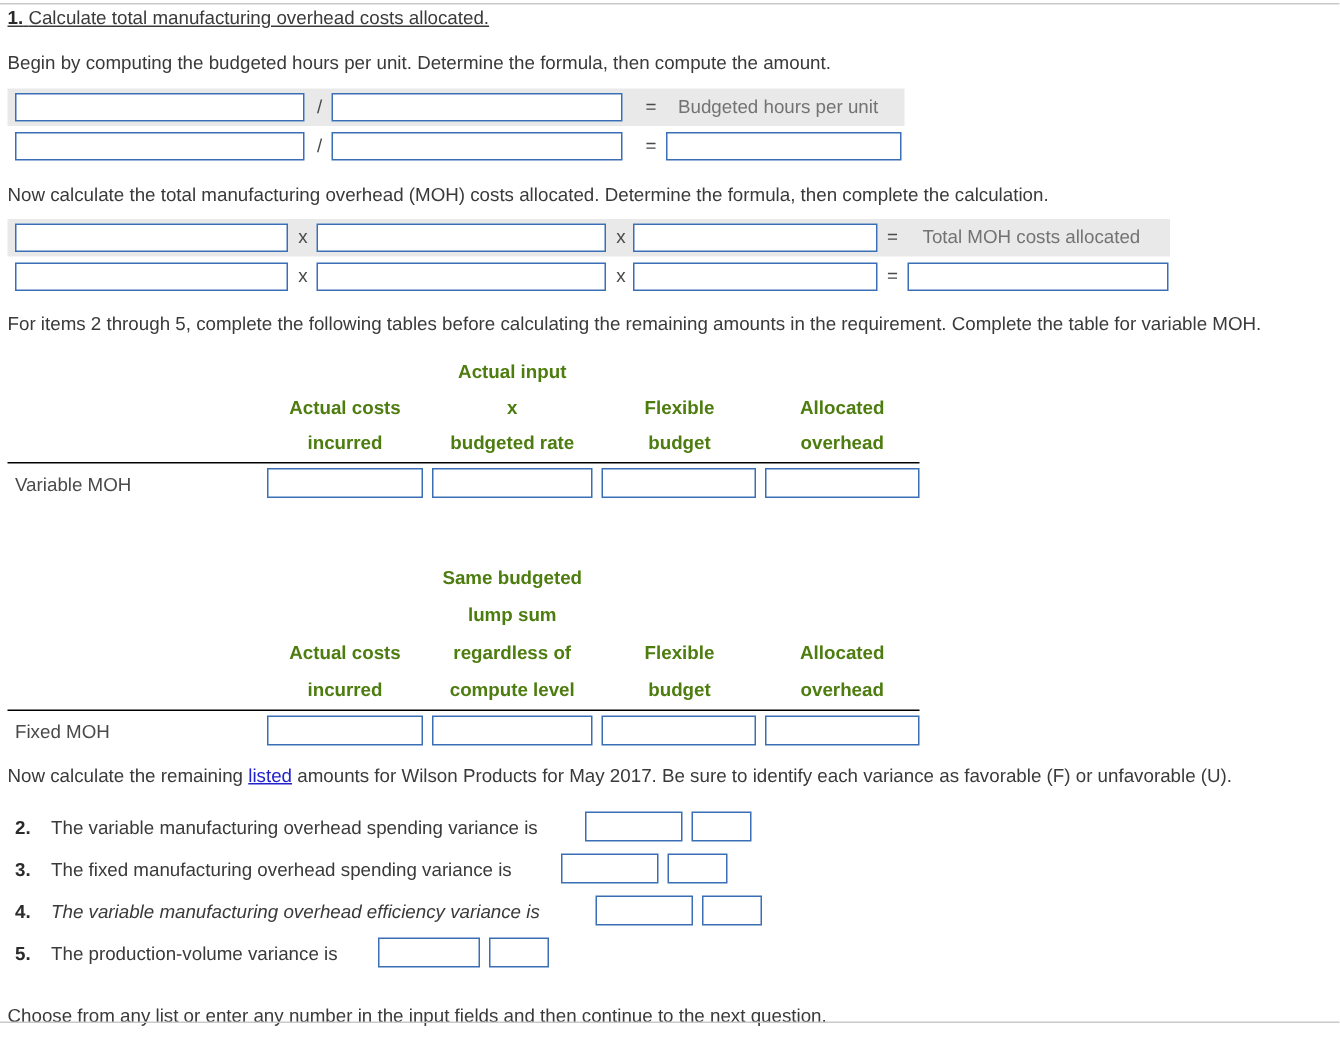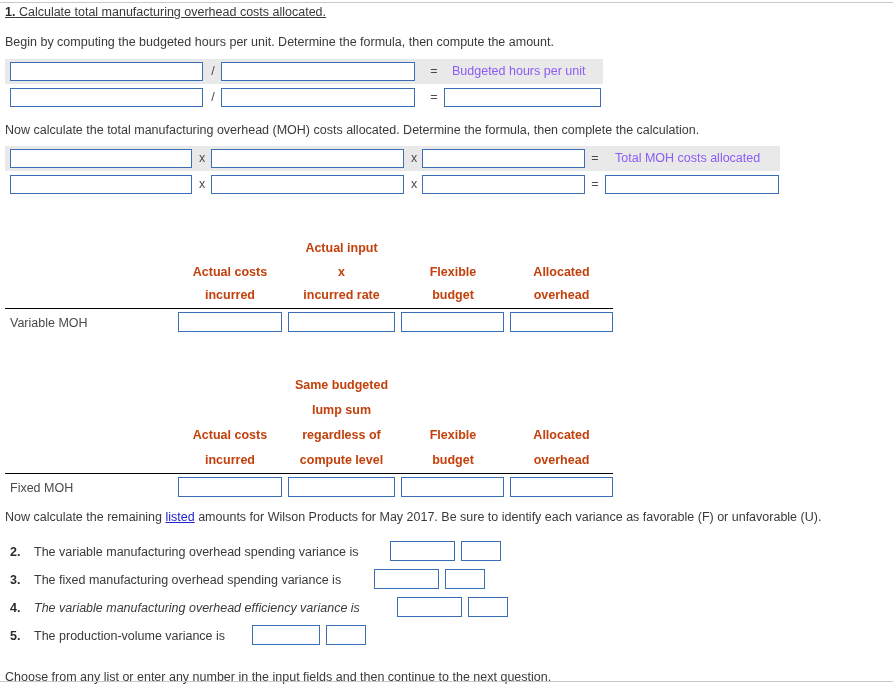--- a/index.html
+++ b/index.html
@@ -71,31 +71,31 @@
   }
   .op {
     position: absolute;
     color: #4a4a4a;
     font-size: 12.5px;
     text-align: center;
     line-height: 19px;
   }
   .striplabel {
     position: absolute;
-    color: #8b5cf6;
+    color: #737373;
     font-size: 12.5px;
     line-height: 19px;
     white-space: nowrap;
     text-align: right;
   }
   
   .th {
     position: absolute;
     font-weight: bold;
-    color: #c2410c;
+    color: #4d7c0f;
     font-size: 12.5px;
     text-align: center;
     white-space: nowrap;
   }
   .rowlabel {
     position: absolute;
     color: #4a4a4a;
     font-size: 12.5px;
     white-space: nowrap;
   }
@@ -156,30 +156,31 @@
   <div class="striplabel" style="left:615px; top:149px;">Total MOH costs allocated</div>
 
   <div class="ibox" style="left:10px; top:175px; width:182px;"></div>
   <div class="op" style="left:192px; top:175px; width:20px;">x</div>
   <div class="ibox" style="left:211px; top:175px; width:193px;"></div>
   <div class="op" style="left:404px; top:175px; width:20px;">x</div>
   <div class="ibox" style="left:422px; top:175px; width:163px;"></div>
   <div class="op" style="left:587px; top:175px; width:16px;">=</div>
   <div class="ibox" style="left:605px; top:175px; width:174px;"></div>
 
+  <div class="txt" style="left:5px; top:209px;">For items 2 through 5, complete the following tables before calculating the remaining amounts in the requirement. Complete the table for variable MOH.</div>
 
   <div class="th" style="left:285px; top:241px; width:113px;">Actual input</div>
 
   <div class="th" style="left:175px; top:265px; width:110px;">Actual costs</div>
   <div class="th" style="left:285px; top:265px; width:113px;">x</div>
   <div class="th" style="left:399px; top:265px; width:108px;">Flexible</div>
   <div class="th" style="left:508px; top:265px; width:107px;">Allocated</div>
 
   <div class="th" style="left:175px; top:288px; width:110px;">incurred</div>
-  <div class="th" style="left:285px; top:288px; width:113px;">incurred rate</div>
+  <div class="th" style="left:285px; top:288px; width:113px;">budgeted rate</div>
   <div class="th" style="left:399px; top:288px; width:108px;">budget</div>
   <div class="th" style="left:508px; top:288px; width:107px;">overhead</div>
 
   <div class="hline" style="left:5px; top:308px; width:608px;"></div>
 
   <div class="rowlabel" style="left:10px; top:316px;">Variable MOH</div>
   <div class="tbox" style="left:178px; top:312px; width:104px;"></div>
   <div class="tbox" style="left:288px; top:312px; width:107px;"></div>
   <div class="tbox" style="left:401px; top:312px; width:103px;"></div>
   <div class="tbox" style="left:510px; top:312px; width:103px;"></div>

